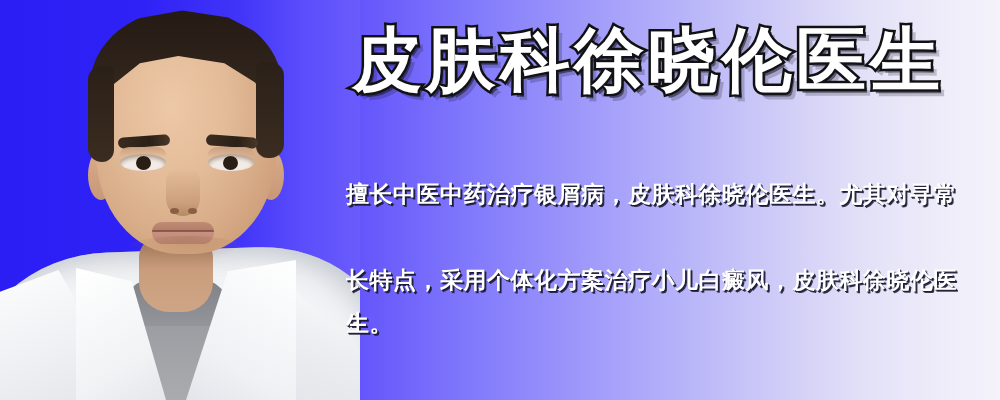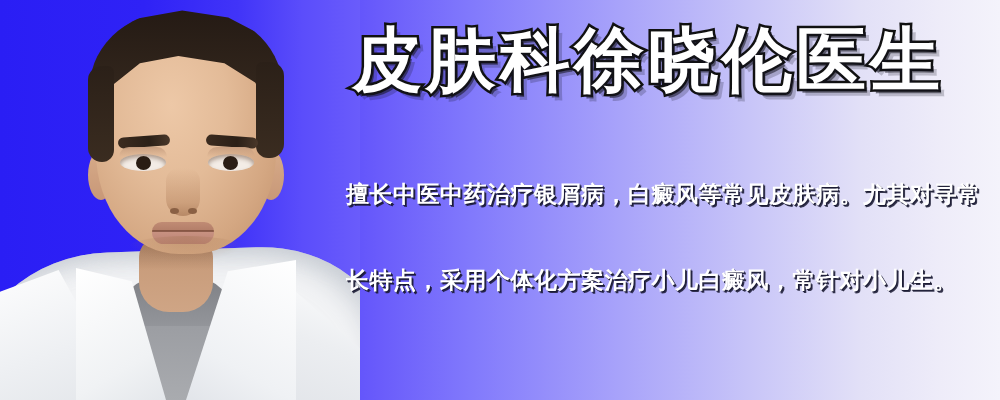--- a/index.html
+++ b/index.html
@@ -276,19 +276,19 @@
     <div class="fig" id="nostril-r"></div>
     <div class="fig" id="lip-top"></div>
     <div class="fig" id="lip-bottom"></div>
     <div class="fig" id="mouth-line"></div>
     <div class="fig" id="chin-shade"></div>
   </div>
 
   <div id="title">皮肤科徐晓伦医生</div>
 
   <div id="bio">
-    <span class="line">擅长中医中药治疗银屑病，白癜风等常见皮肤病。尤其对寻常</span>
-    <span class="line">长特点，采用个体化方案治疗小儿白癜风，常针对小儿生。</span>
+    <span class="line">擅长中医中药治疗银屑病，皮肤科徐晓伦医生。尤其对寻常</span>
+    <span class="line">长特点，采用个体化方案治疗小儿白癜风，皮肤科徐晓伦医生。</span>
     
     
   </div>
 
 </div>
 
 </body></html>

